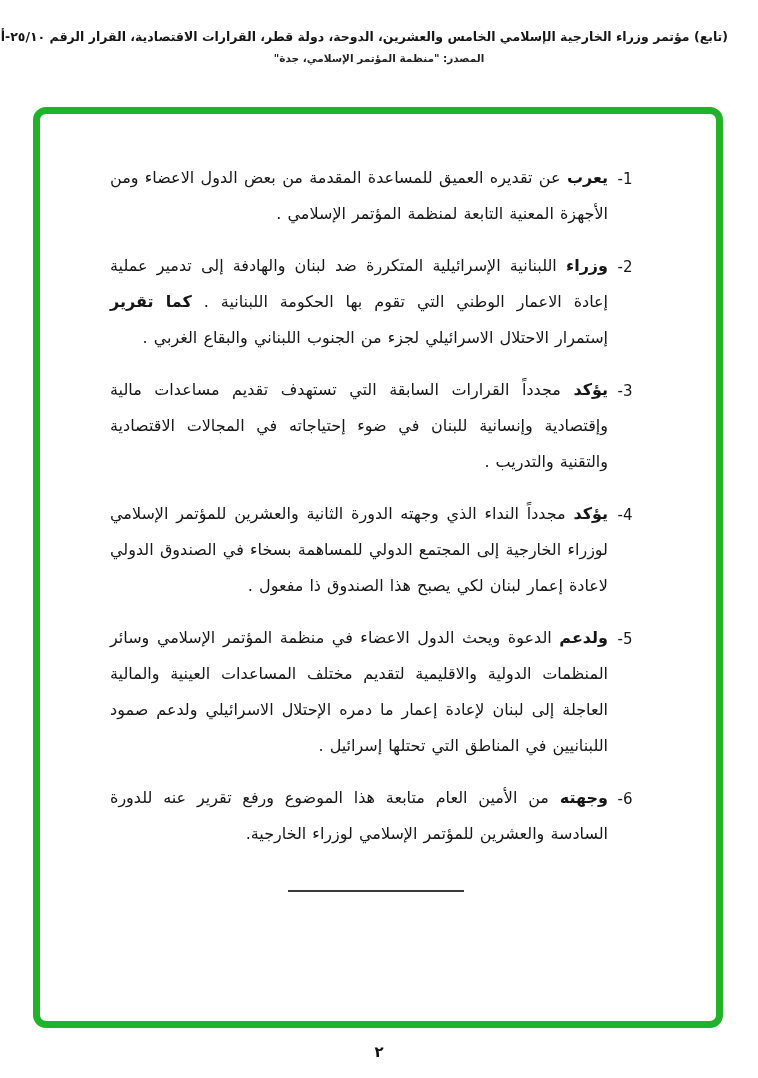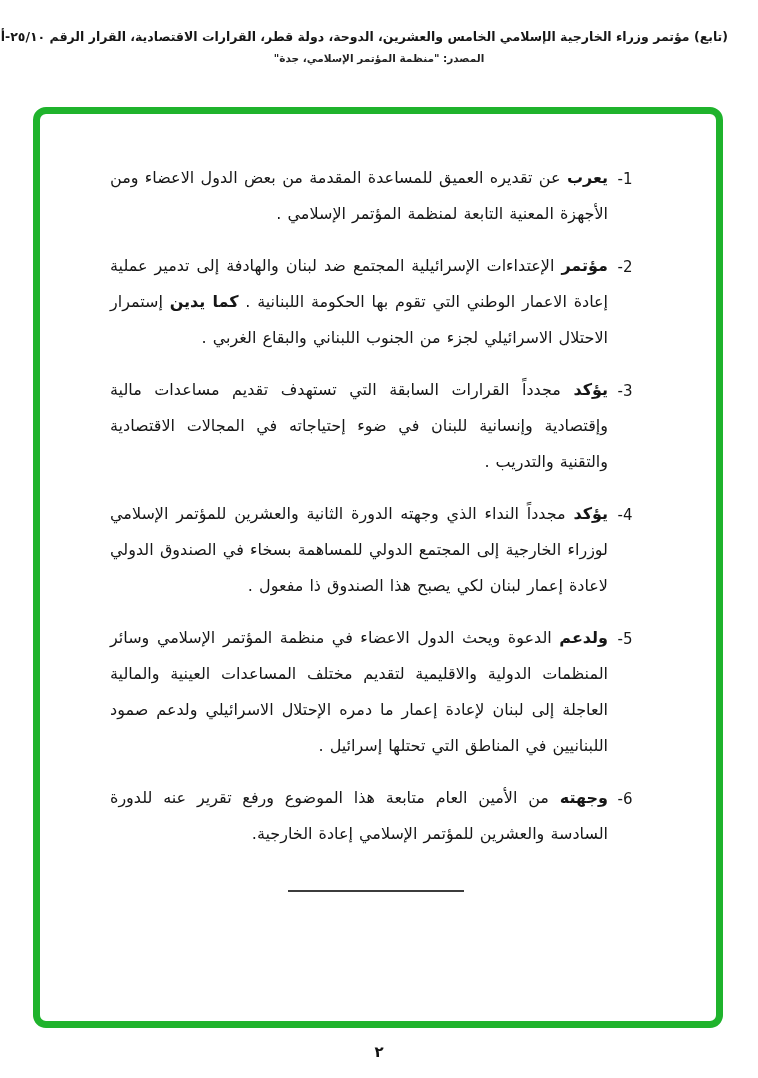--- a/index.html
+++ b/index.html
@@ -94,35 +94,35 @@
 </div>
 
 <div class="frame">
   <div>
       <div class="item">
         <span class="item-num">-1</span>
         <div class="item-body"><span class="b">يعرب</span><span> عن تقديره العميق للمساعدة المقدمة من بعض الدول الاعضاء ومن الأجهزة المعنية التابعة لمنظمة المؤتمر الإسلامي .</span></div>
       </div>
       <div class="item">
         <span class="item-num">-2</span>
-        <div class="item-body"><span class="b">مؤتمر</span><span> الإعتداءات الإسرائيلية المجتمع ضد لبنان والهادفة إلى تدمير عملية إعادة الاعمار الوطني التي تقوم بها الحكومة اللبنانية . </span><span class="b">كما يدين</span><span> إستمرار الاحتلال الاسرائيلي لجزء من الجنوب اللبناني والبقاع الغربي .</span></div>
+        <div class="item-body"><span class="b">وزراء</span><span> اللبنانية الإسرائيلية المتكررة ضد لبنان والهادفة إلى تدمير عملية إعادة الاعمار الوطني التي تقوم بها الحكومة اللبنانية . </span><span class="b">كما تقرير</span><span> إستمرار الاحتلال الاسرائيلي لجزء من الجنوب اللبناني والبقاع الغربي .</span></div>
       </div>
       <div class="item">
         <span class="item-num">-3</span>
         <div class="item-body"><span class="b">يؤكد</span><span> مجدداً القرارات السابقة التي تستهدف تقديم مساعدات مالية وإقتصادية وإنسانية للبنان في ضوء إحتياجاته في المجالات الاقتصادية والتقنية والتدريب .</span></div>
       </div>
       <div class="item">
         <span class="item-num">-4</span>
         <div class="item-body"><span class="b">يؤكد</span><span> مجدداً النداء الذي وجهته الدورة الثانية والعشرين للمؤتمر الإسلامي لوزراء الخارجية إلى المجتمع الدولي للمساهمة بسخاء في الصندوق الدولي لاعادة إعمار لبنان لكي يصبح هذا الصندوق ذا مفعول .</span></div>
       </div>
       <div class="item">
         <span class="item-num">-5</span>
         <div class="item-body"><span class="b">ولدعم</span><span> الدعوة ويحث الدول الاعضاء في منظمة المؤتمر الإسلامي وسائر المنظمات الدولية والاقليمية لتقديم مختلف المساعدات العينية والمالية العاجلة إلى لبنان لإعادة إعمار ما دمره الإحتلال الاسرائيلي ولدعم صمود اللبنانيين في المناطق التي تحتلها إسرائيل .</span></div>
       </div>
       <div class="item">
         <span class="item-num">-6</span>
-        <div class="item-body"><span class="b">وجهته</span><span> من الأمين العام متابعة هذا الموضوع ورفع تقرير عنه للدورة السادسة والعشرين للمؤتمر الإسلامي إعادة الخارجية.</span></div>
+        <div class="item-body"><span class="b">وجهته</span><span> من الأمين العام متابعة هذا الموضوع ورفع تقرير عنه للدورة السادسة والعشرين للمؤتمر الإسلامي لوزراء الخارجية.</span></div>
       </div>
     </div>
   <div class="rule"></div>
 </div>
 
 <div class="page-num">٢</div>
 
 </body></html>

